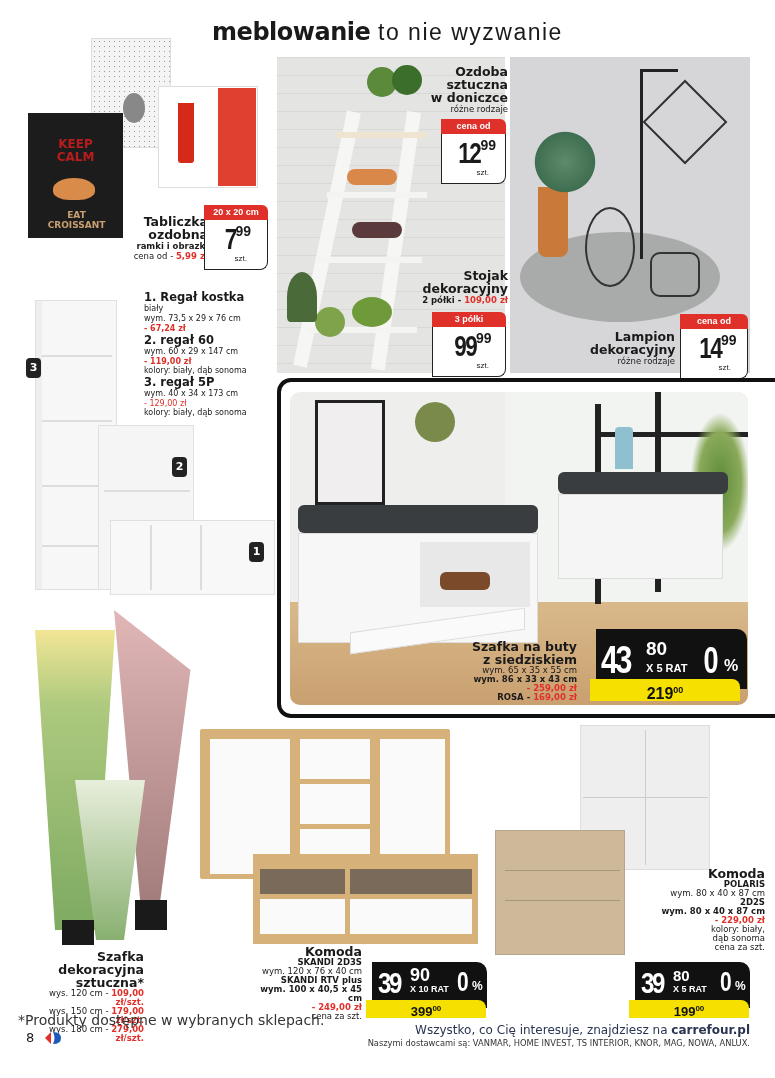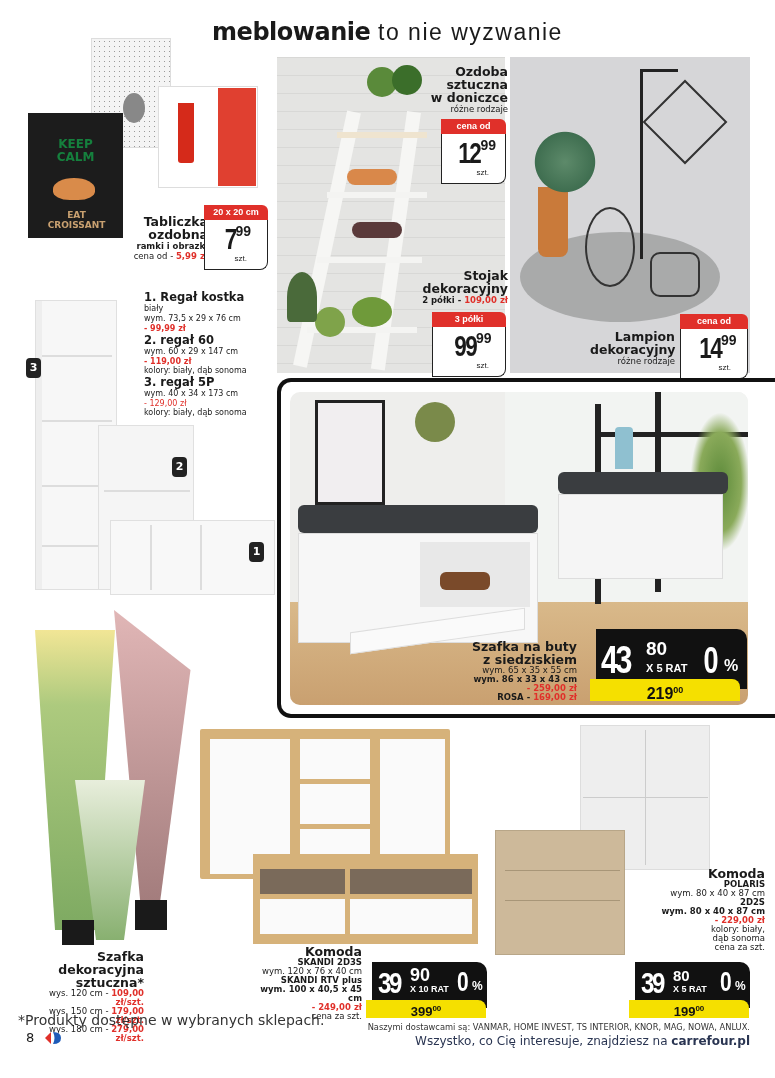--- a/index.html
+++ b/index.html
@@ -38,21 +38,21 @@
   <span>to nie wyzwanie</span>
 </div>
 
 <div class="ph" style="left:28px;top:38px;width:240px;height:200px">
   <div style="position:absolute;left:63px;top:0;width:80px;height:110px;background:#f4f4f4;border:1px solid #ddd;background-image:radial-gradient(#999 0.6px,transparent 0.8px);background-size:5px 5px"></div>
   <div style="position:absolute;left:95px;top:55px;width:22px;height:30px;background:#888;border-radius:50%"></div>
   <div style="position:absolute;left:130px;top:48px;width:100px;height:102px;background:#fff;border:1px solid #ddd"></div>
   <div style="position:absolute;left:190px;top:50px;width:38px;height:98px;background:#e04030"></div>
   <div style="position:absolute;left:150px;top:65px;width:16px;height:60px;background:#d52a1a;border-radius:0 0 3px 3px"></div>
   <div style="position:absolute;left:0;top:75px;width:95px;height:138px;background:#1c1c1c"></div>
-  <div style="position:absolute;left:20px;top:100px;color:#15803d;font-size:12px;font-weight:bold;line-height:13px;text-align:center;width:55px">KEEP<br>CALM</div>
+  <div style="position:absolute;left:20px;top:100px;color:#b91c1c;font-size:12px;font-weight:bold;line-height:13px;text-align:center;width:55px">KEEP<br>CALM</div>
   <div style="position:absolute;left:25px;top:140px;width:42px;height:22px;background:#d98b4a;border-radius:50% 50% 40% 40%"></div>
   <div style="position:absolute;left:16px;top:172px;color:#c8a070;font-size:9px;font-weight:bold;line-height:10px;text-align:center;width:65px">EAT<br>CROISSANT</div>
 </div>
 <div class="abs" style="left:90px;top:215px;width:118px">
   <div class="title">Tabliczka</div>
   <div class="title">ozdobna</div>
   <div class="subb">ramki i obrazki</div>
   <div class="sub"><span>cena od - </span><b class="red">5,99 zł</b></div>
 </div>
 <div class="tag" style="left:204px;top:205px;width:64px">
@@ -127,21 +127,21 @@
   <div style="position:absolute;left:120px;top:230px;width:2px;height:65px;background:#ddd"></div>
   <div style="position:absolute;left:170px;top:230px;width:2px;height:65px;background:#ddd"></div>
 </div>
 <div class="num" style="left:26px;top:358px">3</div>
 <div class="num" style="left:172px;top:457px">2</div>
 <div class="num" style="left:249px;top:542px">1</div>
 <div class="abs" style="left:144px;top:291px;width:130px">
   <div style="font-weight:bold;font-size:11.5px;line-height:13px">1. Regał kostka</div>
   <div style="font-size:8px;line-height:10px">biały</div>
   <div style="font-size:8px;line-height:10px">wym. 73,5 x 29 x 76 cm</div>
-  <div class="red" style="font-size:8px;line-height:10px;font-weight:bold">- 99,99 zł</div>
+  <div class="red" style="font-size:8px;line-height:10px;font-weight:bold">- 67,24 zł</div>
   <div style="font-weight:bold;font-size:11.5px;line-height:13px">2. regał 60</div>
   <div style="font-size:8px;line-height:10px">wym. 60 x 29 x 147 cm</div>
   <div class="red" style="font-size:8px;line-height:9px;font-weight:bold">- 119,00 zł</div>
   <div style="font-size:8px;line-height:10px">kolory: biały, dąb sonoma</div>
   <div style="font-weight:bold;font-size:11.5px;line-height:13px">3. regał 5P</div>
   <div style="font-size:8px;line-height:10px">wym. 40 x 34 x 173 cm</div>
   <div class="red" style="font-size:8px;line-height:9px;font-weight:normal">- 129,00 zł</div>
   <div style="font-size:8px;line-height:10px">kolory: biały, dąb sonoma</div>
 </div>
 
@@ -258,15 +258,15 @@
 
 <div class="abs" style="left:18px;top:1012px;font-size:14px;color:#333">*Produkty dostępne w wybranych sklepach.</div>
 <div class="abs" style="left:26px;top:1030px;font-size:13px">8</div>
 <div class="abs" style="left:44px;top:1030px;width:18px;height:14px">
   <svg width="18" height="14" viewBox="0 0 18 14">
       <path d="M7 1 L1 7 L7 13 Z" fill="#e0302a"></path>
       <path d="M9 1 Q17 1 17 7 Q17 13 9 13 Q12 7 9 1 Z" fill="#1e5bb8"></path>
     </svg>
 </div>
 <div class="abs" style="left:280px;top:1022px;width:470px;text-align:right;font-size:8.3px;color:#333;line-height:11px">
+  <div style="font-size:12px;line-height:16px;color:#2a3552"><span>Wszystko, co Cię interesuje, znajdziesz na </span><b>carrefour.pl</b></div>
   <div>Naszymi dostawcami są: VANMAR, HOME INVEST, TS INTERIOR, KNOR, MAG, NOWA, ANLUX.</div>
-  <div style="font-size:12px;line-height:16px;color:#2a3552"><span>Wszystko, co Cię interesuje, znajdziesz na </span><b>carrefour.pl</b></div>
 </div>
 
 </body></html>

